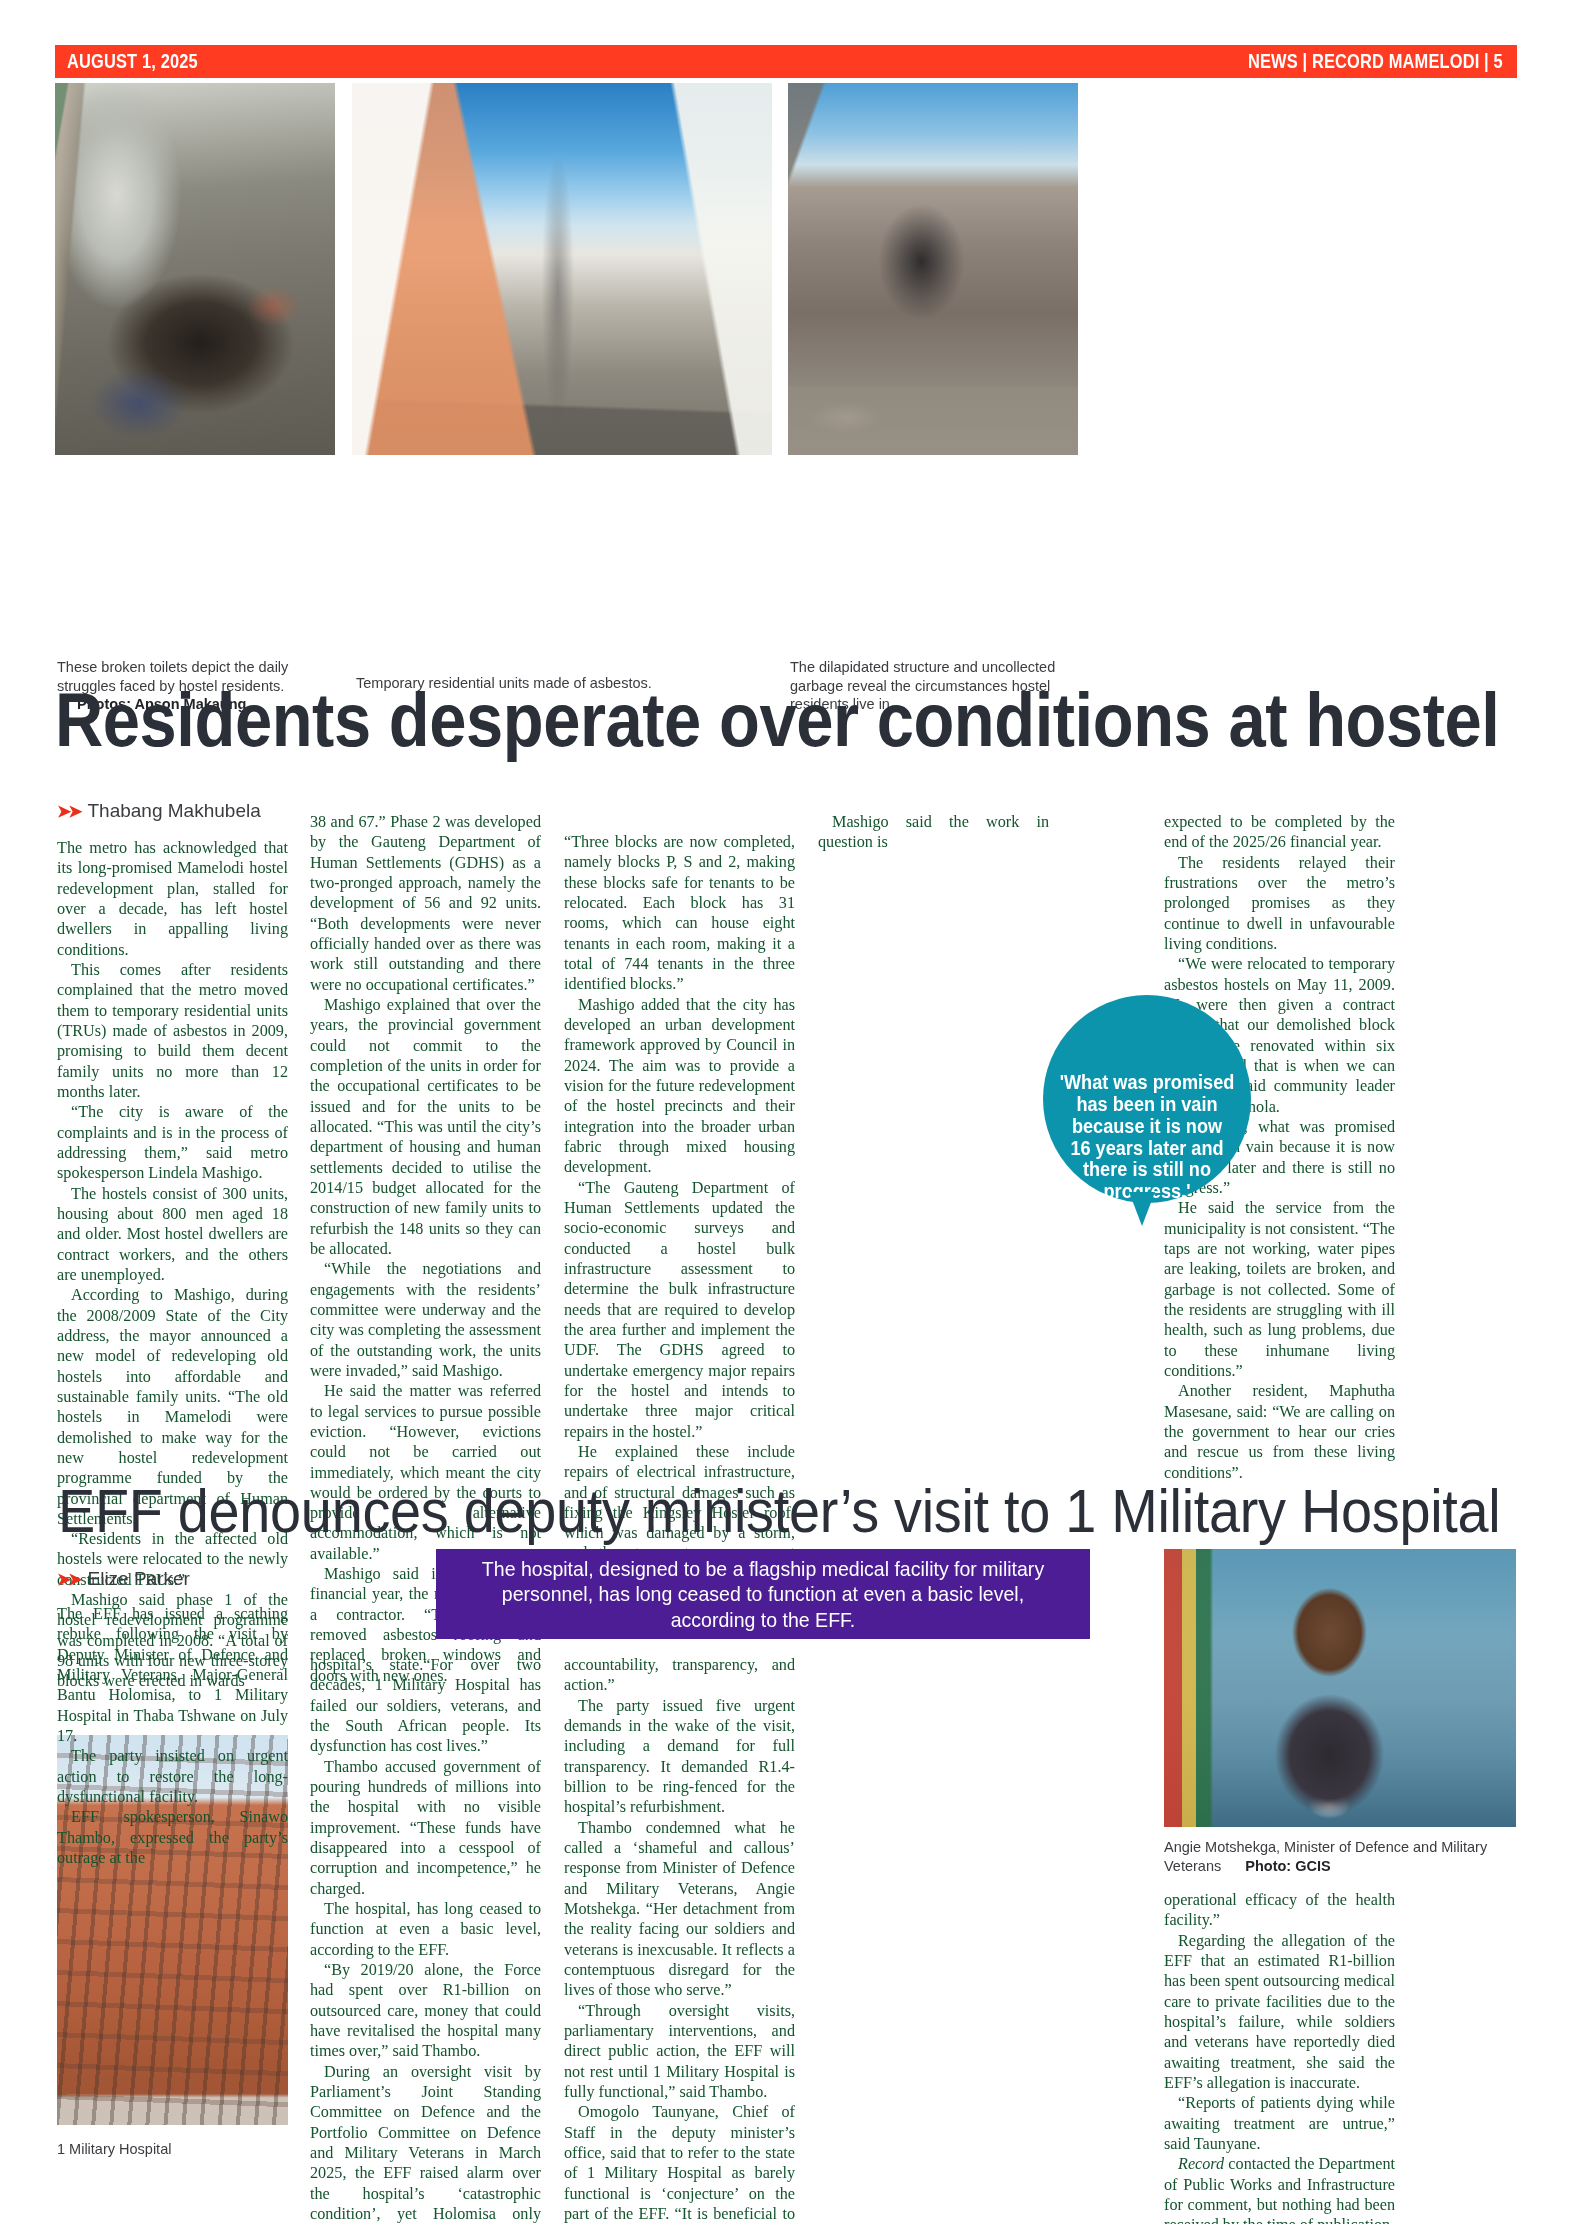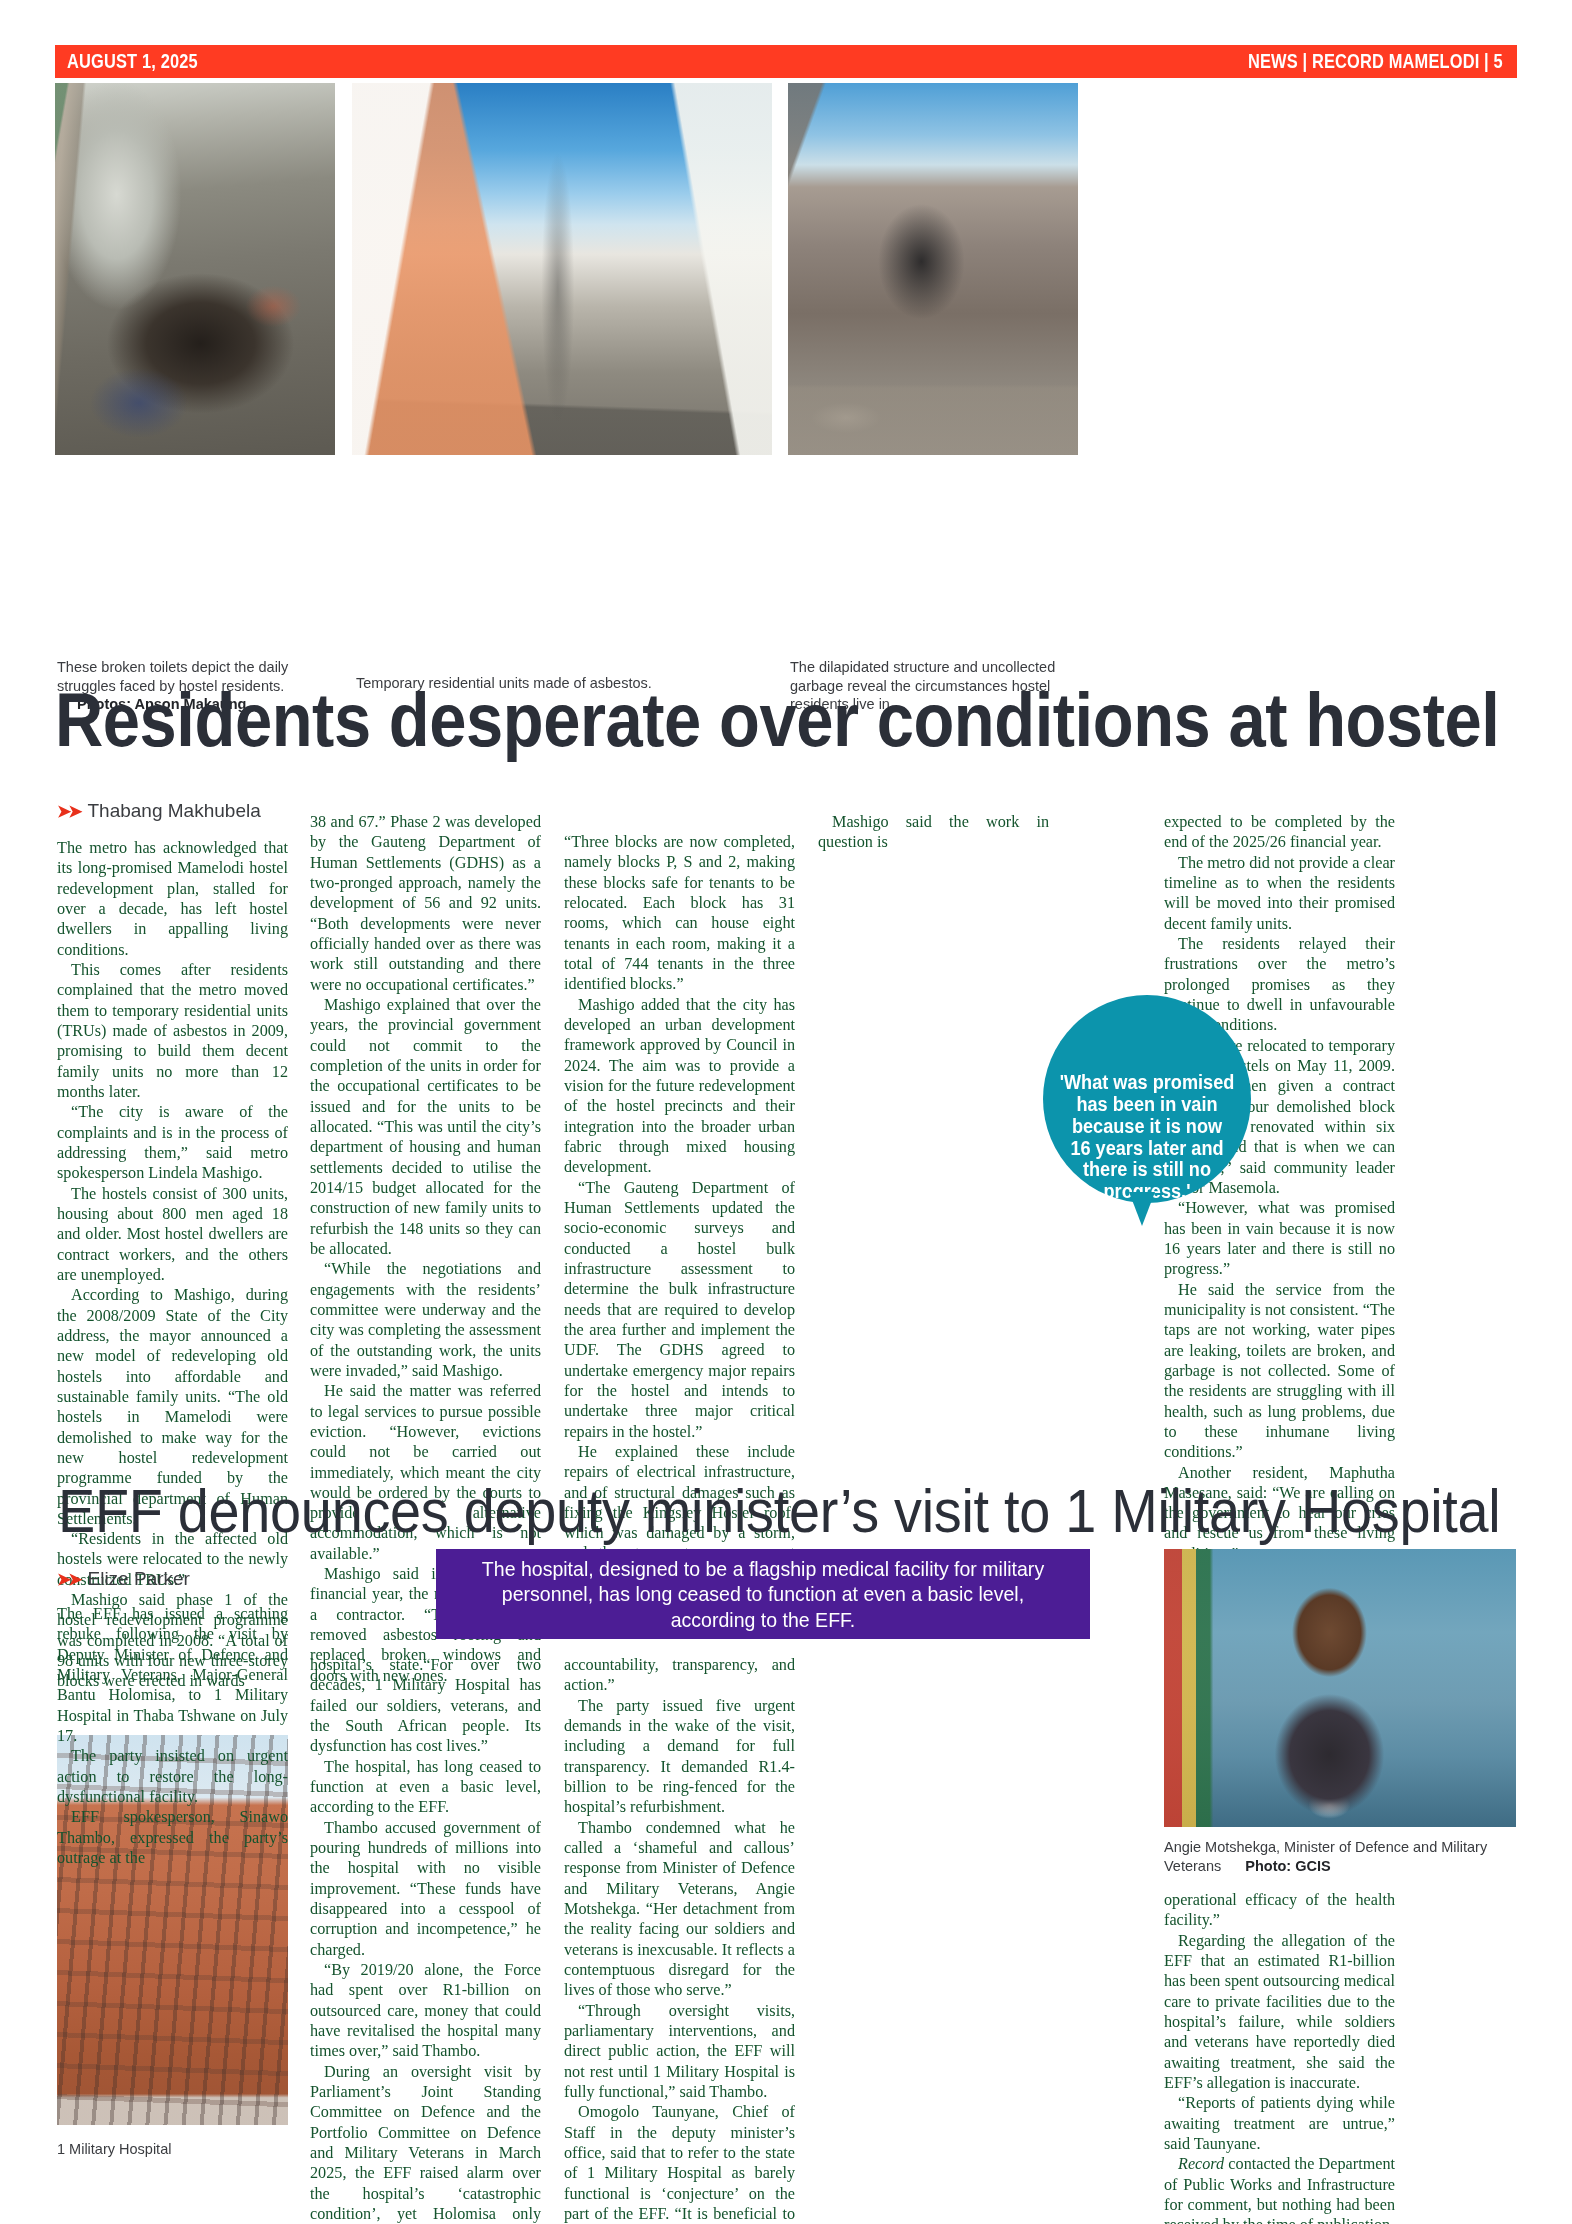--- a/index.html
+++ b/index.html
@@ -310,21 +310,20 @@
       <p>Mashigo said in the 2019/20 financial year, the metro appointed a contractor. “The contractor removed asbestos roofing and replaced broken windows and doors with new ones.</p>
     </div>
   <div class="col" id="a1c3" style="left:564px; top:812px; width:231px;margin-top:20px;">
       <p class="first">“Three blocks are now completed, namely blocks P, S and 2, making these blocks safe for tenants to be relocated. Each block has 31 rooms, which can house eight tenants in each room, making it a total of 744 tenants in the three identified blocks.”</p>
       <p>Mashigo added that the city has developed an urban development framework approved by Council in 2024. The aim was to provide a vision for the future redevelopment of the hostel precincts and their integration into the broader urban fabric through mixed housing development.</p>
       <p>“The Gauteng Department of Human Settlements updated the socio-economic surveys and conducted a hostel bulk infrastructure assessment to determine the bulk infrastructure needs that are required to develop the area further and implement the UDF. The GDHS agreed to undertake emergency major repairs for the hostel and intends to undertake three major critical repairs in the hostel.”</p>
       <p>He explained these include repairs of electrical infrastructure, and of structural damages such as fixing the Kingsley Hostel roof, which was damaged by a storm, and the stormwater management system.</p>
     </div>
   <div class="col" id="a1c4" style="left:1164px; top:812px; width:231px;">
       <p class="first">expected to be completed by the end of the 2025/26 financial year.</p>
-      <p>The metro did not provide a clear timeline as to when the residents will be moved into their promised decent family units.</p>
       <p>The residents relayed their frustrations over the metro’s prolonged promises as they continue to dwell in unfavourable living conditions.</p>
       <p>“We were relocated to temporary asbestos hostels on May 11, 2009. We were then given a contract stating that our demolished block W will be renovated within six months, and that is when we can move in,” said community leader Victor Masemola.</p>
       <p>“However, what was promised has been in vain because it is now 16 years later and there is still no progress.”</p>
       <p>He said the service from the municipality is not consistent. “The taps are not working, water pipes are leaking, toilets are broken, and garbage is not collected. Some of the residents are struggling with ill health, such as lung problems, due to these inhumane living conditions.”</p>
       <p>Another resident, Maphutha Masesane, said: “We are calling on the government to hear our cries and rescue us from these living conditions”.</p>
     </div>
   <div class="col" id="a1c3b" style="left:818px; top:812px; width:231px;">
       <p>Mashigo said the work in question is</p>
     </div>
 
@@ -352,22 +351,22 @@
   <div class="photo ph4" style="left:57px; top:1735px; width:231px; height:390px;"></div>
   <div class="caption" style="left:57px; top:2140px; width:231px;">1 Military Hospital</div>
 
   <div class="col" id="a2c1" style="left:57px; top:1604px; width:231px;">
       <p class="first">The EFF has issued a scathing rebuke following the visit by Deputy Minister of Defence and Military Veterans, Major-General Bantu Holomisa, to 1 Military Hospital in Thaba Tshwane on July 17.</p>
       <p>The party insisted on urgent action to restore the long-dysfunctional facility.</p>
       <p>EFF spokesperson, Sinawo Thambo, expressed the party’s outrage at the</p>
     </div>
   <div class="col" id="a2c2" style="left:310px; top:1655px; width:231px;">
       <p class="first">hospital’s state.“For over two decades, 1 Military Hospital has failed our soldiers, veterans, and the South African people. Its dysfunction has cost lives.”</p>
+      <p>Thambo accused government of pouring hundreds of millions into the hospital with no visible improvement. “These funds have disappeared into a cesspool of corruption and incompetence,” he charged.</p>
       <p>The hospital, has long ceased to function at even a basic level, according to the EFF.</p>
-      <p>Thambo accused government of pouring hundreds of millions into the hospital with no visible improvement. “These funds have disappeared into a cesspool of corruption and incompetence,” he charged.</p>
       <p>“By 2019/20 alone, the Force had spent over R1-billion on outsourced care, money that could have revitalised the hospital many times over,” said Thambo.</p>
       <p>During an oversight visit by Parliament’s Joint Standing Committee on Defence and the Portfolio Committee on Defence and Military Veterans in March 2025, the EFF raised alarm over the hospital’s ‘catastrophic condition’, yet Holomisa only responded months later.</p>
     </div>
   <div class="col" id="a2c3" style="left:564px; top:1655px; width:231px;">
       <p class="first">accountability, transparency, and action.”</p>
       <p>The party issued five urgent demands in the wake of the visit, including a demand for full transparency. It demanded R1.4-billion to be ring-fenced for the hospital’s refurbishment.</p>
       <p>Thambo condemned what he called a ‘shameful and callous’ response from Minister of Defence and Military Veterans, Angie Motshekga. “Her detachment from the reality facing our soldiers and veterans is inexcusable. It reflects a contemptuous disregard for the lives of those who serve.”</p>
       <p>“Through oversight visits, parliamentary interventions, and direct public action, the EFF will not rest until 1 Military Hospital is fully functional,” said Thambo.</p>
       <p>Omogolo Taunyane, Chief of Staff in the deputy minister’s office, said that to refer to the state of 1 Military Hospital as barely functional is ‘conjecture’ on the part of the EFF. “It is beneficial to understand the context of Holomisa’s visit to 1 Military Hospital earlier this month. It was to deliberate on the sustainability and</p>
     </div>

